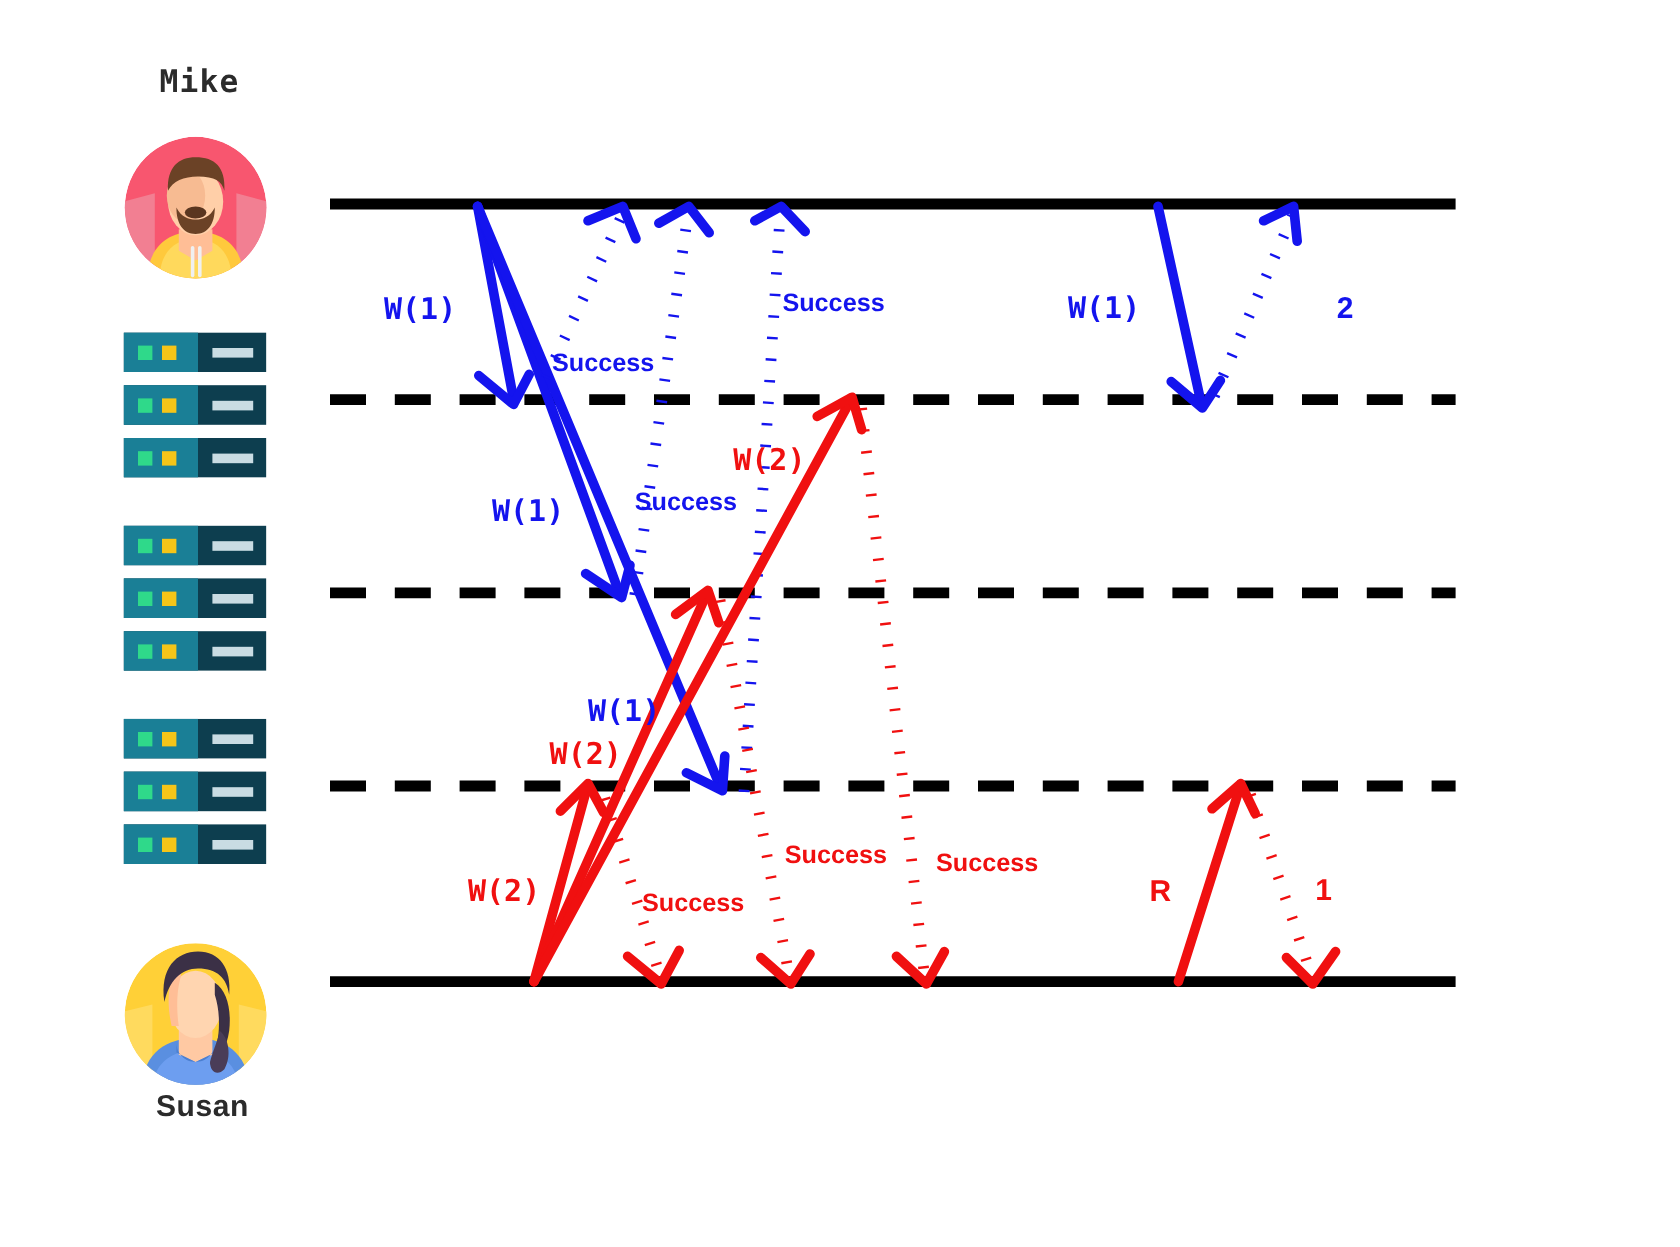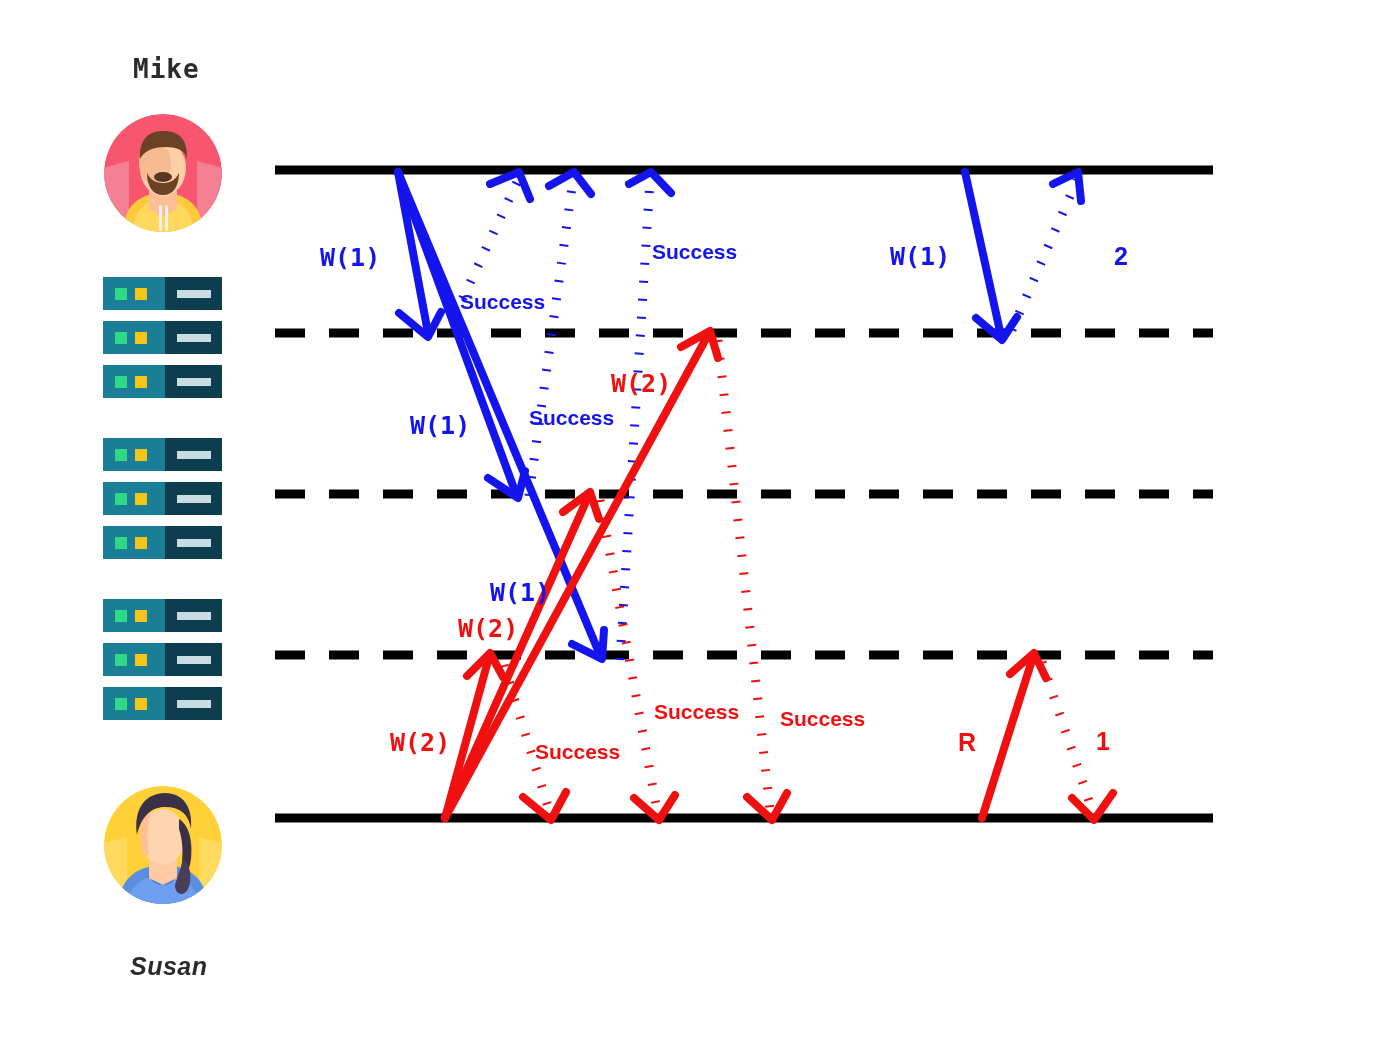--- a/index.html
+++ b/index.html
@@ -162,21 +162,21 @@
       <path d="M46 70 L46 94 L60 100 L74 94 L74 70 Z" fill="#ffc9a3"></path>
       <path d="M44 84 C44 94 52 100 60 100 C68 100 76 94 76 84 L76 92 L60 100 L44 92 Z" fill="#4b7fd0"></path>
       <ellipse cx="60" cy="52" rx="22" ry="28" fill="#ffd5b0"></ellipse>
       <path d="M48 28 C44 40 44 58 46 70 L40 70 C36 52 36 32 46 22 Z" fill="#ffbe96"></path>
       <path d="M34 50 C30 22 44 8 62 8 C80 8 90 22 88 44 C86 30 78 22 62 22 C48 22 38 32 34 50 Z" fill="#3b3046"></path>
       <path d="M76 34 C86 40 90 56 88 74 C86 88 80 98 72 102 C80 88 82 62 76 44 Z" fill="#3b3046"></path>
       <path d="M80 74 C88 80 90 96 84 106 C78 112 72 108 72 100 C74 92 78 84 80 74 Z" fill="#4a3d58"></path>
     </g>
   </svg>
 
-  <div class="actor-label sans" style="left:130px; top:952px;font-style:italic;">Susan</div>
+  <div class="actor-label sans" style="left:130px; top:908px;">Susan</div>
 
   <svg class="diagram" viewBox="0 0 1400 1039">
 
     <g>
       <line x1="275" y1="170" x2="1213" y2="170" stroke="#000" stroke-width="9"></line>
       <line x1="275" y1="333" x2="1213" y2="333" stroke="#000" stroke-width="9" stroke-dasharray="30 24"></line>
       <line x1="275" y1="494" x2="1213" y2="494" stroke="#000" stroke-width="9" stroke-dasharray="30 24"></line>
       <line x1="275" y1="655" x2="1213" y2="655" stroke="#000" stroke-width="9" stroke-dasharray="30 24"></line>
       <line x1="275" y1="818" x2="1213" y2="818" stroke="#000" stroke-width="9"></line>
     </g>

